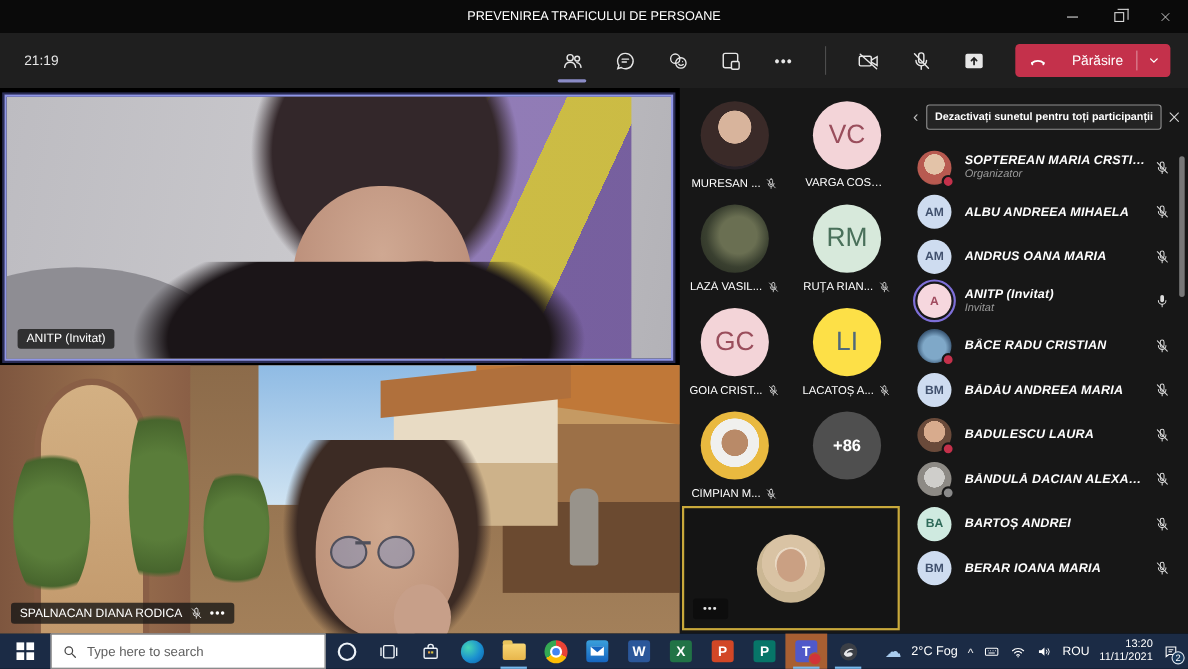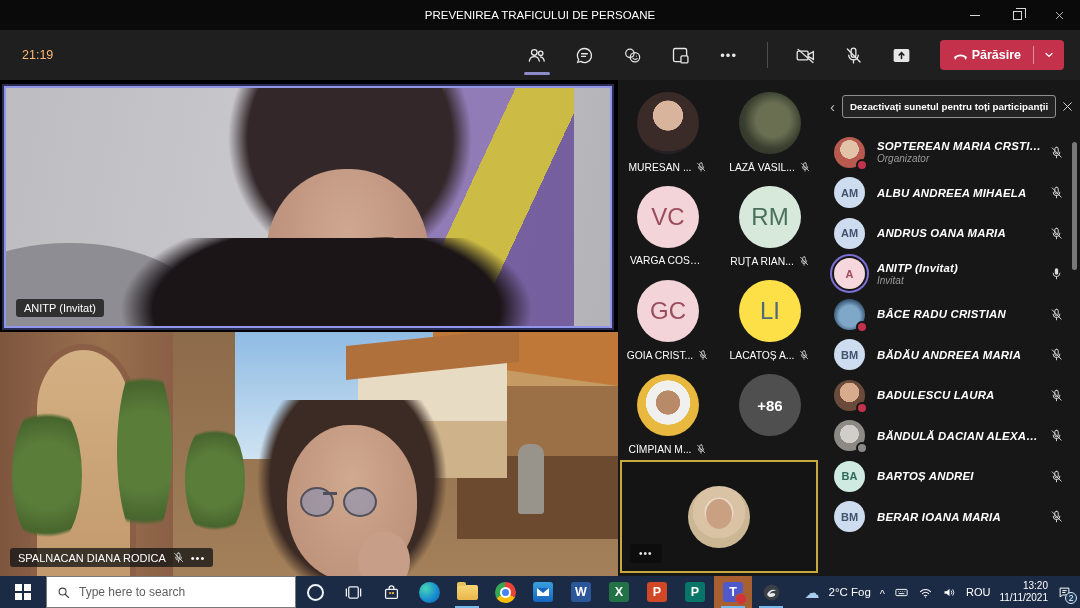--- a/index.html
+++ b/index.html
@@ -12,29 +12,29 @@
   .titlebar .title { position:absolute; left:0; right:0; text-align:center; color:#fff; font-size:11.5px; }
   .winctrls { position:absolute; right:0; top:0; height:30px; display:flex; }
   .winbtn { width:42px; height:30px; display:flex; align-items:center; justify-content:center; color:#d8d8d8; }
   .minbar { width:10px; height:1px; background:#d8d8d8; }
   .restore { width:9px; height:9px; border:1px solid #d8d8d8; position:relative; }
   .restore::before { content:""; position:absolute; left:2px; top:-4px; width:9px; height:9px; border:1px solid #d8d8d8; border-left:none; border-bottom:none; }
 
   
   .toolbar { position:absolute; top:30px; left:0; width:1080px; height:50px; background:#1f1f1f;
     display:flex; align-items:center; z-index:29; }
-  .tb-time { margin-left:22px; color:#fdba74; font-size:12.5px; }
+  .tb-time { margin-left:22px; color:#e5e5e5; font-size:12.5px; }
   .tb-spacer { flex:1; }
   .tbi { width:30px; height:34px; display:flex; align-items:center; justify-content:center; color:#e6e6e6; position:relative; margin:0 9px; cursor:pointer; }
   .tbi svg { width:21px; height:21px; }
   .tbi.active::after { content:""; position:absolute; left:2px; right:2px; bottom:-3px; height:3px; border-radius:2px; background:#8B8CC7; }
   .tb-dots { color:#e6e6e6; font-size:13px; letter-spacing:1px; }
   .tb-divider { width:1px; height:26px; background:#4d4d4d; margin:0 14px; }
   .leave-btn { margin:0 16px 0 14px; height:30px; background:#C4314B; border-radius:4px; display:flex; align-items:center; color:#fff; overflow:hidden; cursor:pointer; }
-  .leave-main { display:flex; align-items:center; gap:3px; padding:0 12px; font-size:12.5px; font-weight:700; }
+  .leave-main { display:flex; align-items:center; gap:22px; padding:0 12px; font-size:12.5px; font-weight:400; }
   .leave-main svg { width:17px; height:17px; }
   .leave-split { width:1px; height:18px; background:rgba(255,255,255,.45); }
   .leave-caret { padding:0 9px; display:flex; align-items:center; }
   .leave-caret svg { width:12px; height:12px; }
 
   
   .main { position:absolute; top:80px; left:0; width:1080px; height:496px; display:flex; background:#000; }
   .videos { width:618px; position:relative; background:#000; }
   .tilecol { width:202px; background:#171717; position:relative; }
   .panel { width:260px; background:#171717; position:relative; }
@@ -413,32 +413,32 @@
       <div class="cell">
         <div class="av62 ta-1"></div>
         <div class="cellname">
             <span class="nm">MURESAN ...</span>
           <svg>
               <use href="#sym-micoff"></use>
             </svg>
           </div>
       </div>
       <div class="cell">
+        <div class="av62" style="background:#F3D4D8;color:#9A4E5C">VC</div>
+        <div class="cellname">
+            <span class="nm">VARGA COSMIN</span>
+          </div>
+      </div>
+      <div class="cell">
         <div class="av62 ta-2"></div>
         <div class="cellname">
             <span class="nm">LAZĂ VASIL...</span>
           <svg>
               <use href="#sym-micoff"></use>
             </svg>
-          </div>
-      </div>
-      <div class="cell">
-        <div class="av62" style="background:#F3D4D8;color:#9A4E5C">VC</div>
-        <div class="cellname">
-            <span class="nm">VARGA COSMIN</span>
           </div>
       </div>
       <div class="cell">
         <div class="av62" style="background:#D7E9DB;color:#49705A">RM</div>
         <div class="cellname">
             <span class="nm">RUȚA RIAN...</span>
           <svg>
               <use href="#sym-micoff"></use>
             </svg>
           </div>

